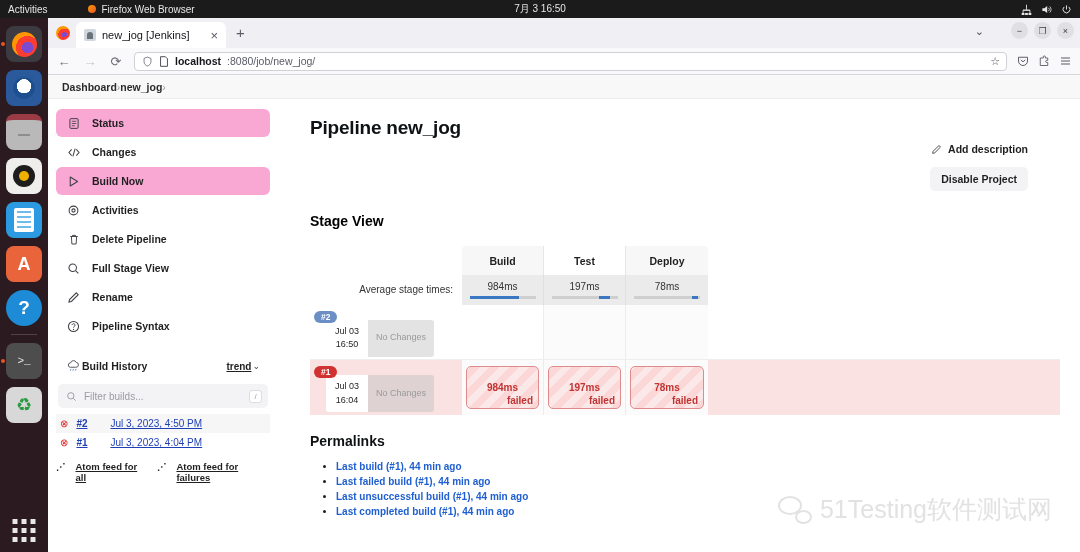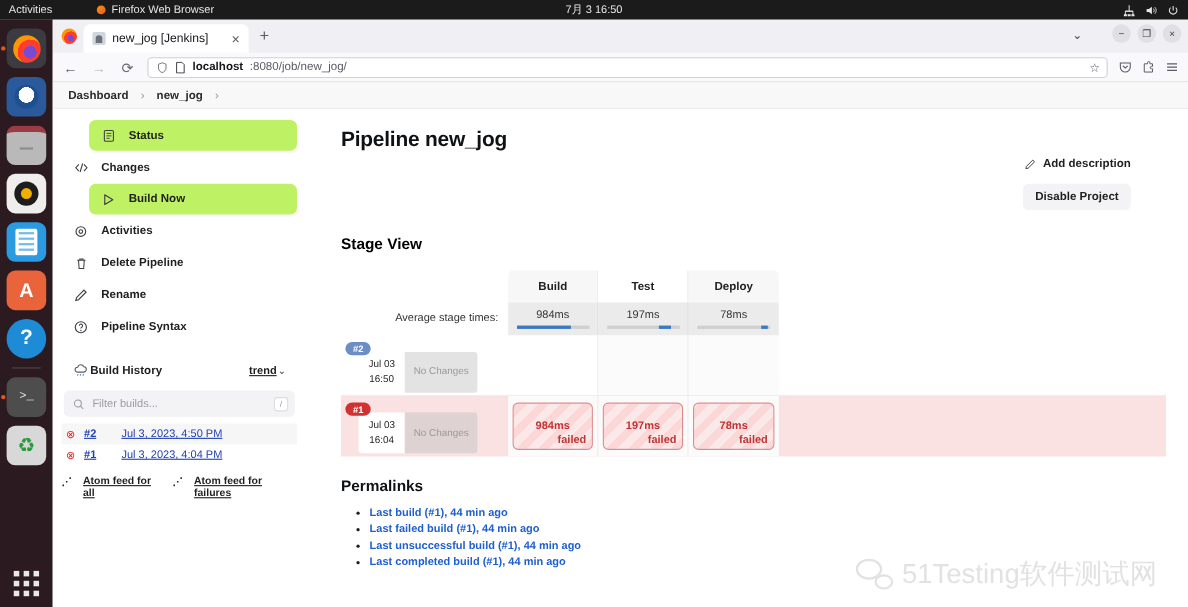--- a/index.html
+++ b/index.html
@@ -122,33 +122,33 @@
     position: relative;
   }
   #urlbar .host { color: #15141a; font-weight: bold; }
   #urlbar .star { position: absolute; right: 6px; font-size: 11px; color: #5b5b66; }
   .tb-icons { display: flex; gap: 9px; align-items: center; color: #5b5b66; font-size: 12px; }
 
   
   #page { position: relative; height: 477px; background: #fff; overflow: hidden; }
   #breadcrumb {
     height: 24px; background: #f8f8f8; border-bottom: 1px solid #ececec;
-    display: flex; align-items: center; gap: 11px; padding-left: 14px;
+    display: flex; align-items: center; gap: 0; padding-left: 14px;
     font-size: 10.5px; color: #2b2b2b; font-weight: bold;
   }
   #breadcrumb .sep { color: #9a9a9a; font-weight: normal; }
 
   #content { display: flex; }
   #sidebar { width: 230px; padding: 10px 8px 0 8px; }
   .side-item {
     display: flex; align-items: center; gap: 11px;
     height: 28px; padding: 0 10px; border-radius: 6px;
     font-size: 10.5px; color: #1f1f1f; font-weight: bold; margin-bottom: 1px;
   }
-  .side-item.active { background: #bef264; margin-left: 25px; }
+  .side-item.active { background: #f9a8d4; }
   .side-ico { width: 15px; display: flex; justify-content: center; color: #3f3f46; }
 
   .bh-head {
     display: flex; align-items: center; gap: 1px; margin: 14px 0 6px; padding: 0 10px; height: 24px;
   }
   .bh-head .title { font-size: 10.5px; font-weight: bold; color: #1f1f1f; flex: 1; }
   .bh-head .trend { font-size: 10px; font-weight: bold; color: #1f1f1f; text-decoration: underline; }
   .bh-head .caret { font-size: 9px; color: #444; }
   #filter {
     display: flex; align-items: center; gap: 7px; height: 24px;
@@ -254,21 +254,21 @@
   
   h2.sect2 { font-size: 14px; font-weight: bold; color: #0f1214; margin: 18px 0 0; }
   #plist { margin: 12px 0 0 26px; }
   #plist li {
     list-style: disc; color: #1f1f1f; font-size: 10px; margin-bottom: 4px;
   }
   #plist li span { color: #1f5fd0; font-weight: bold; }
 
   
   #wm {
-    position: absolute; right: 28px; bottom: 14px; display: flex; align-items: center; gap: 8px;
+    position: absolute; right: 28px; bottom: 26px; display: flex; align-items: center; gap: 8px;
     color: #e2e2e2; font-size: 25px; white-space: nowrap; pointer-events: none;
   }
   #wm .wc { position: relative; width: 34px; height: 28px; }
   #wm .wc b {
     position: absolute; border: 2px solid #e2e2e2; border-radius: 50%; display: block;
   }
   #wm .wc b.big { width: 24px; height: 19px; left: 0; top: 0; }
   #wm .wc b.sm { width: 17px; height: 14px; right: 0; bottom: 0; background: #fff; }
 </style>
 </head>
@@ -462,20 +462,29 @@
 
         <div class="side-item">
           <span class="side-ico">
             <svg width="12" height="13" viewBox="0 0 16 16">
                 <path d="M3 4h10M6 4V2.5h4V4M4.5 4l.7 10h5.6l.7-10" fill="none" stroke="#3f3f46" stroke-width="1.25"></path>
               </svg>
           </span>
           <span>Delete Pipeline</span>
         </div>
 
+        <div class="side-item">
+          <span class="side-ico">
+            <svg width="13" height="13" viewBox="0 0 16 16">
+                <circle cx="7" cy="7" r="4.6" fill="none" stroke="#3f3f46" stroke-width="1.3"></circle>
+                <path d="M10.5 10.5L14 14" stroke="#3f3f46" stroke-width="1.3"></path>
+              </svg>
+          </span>
+          <span>Full Stage View</span>
+        </div>
 
         <div class="side-item">
           <span class="side-ico">
             <svg width="13" height="13" viewBox="0 0 16 16">
                 <path d="M11.5 2.2l2.3 2.3-8.4 8.4-3 .7.7-3z" fill="none" stroke="#3f3f46" stroke-width="1.3"></path>
               </svg>
           </span>
           <span>Rename</span>
         </div>
 

